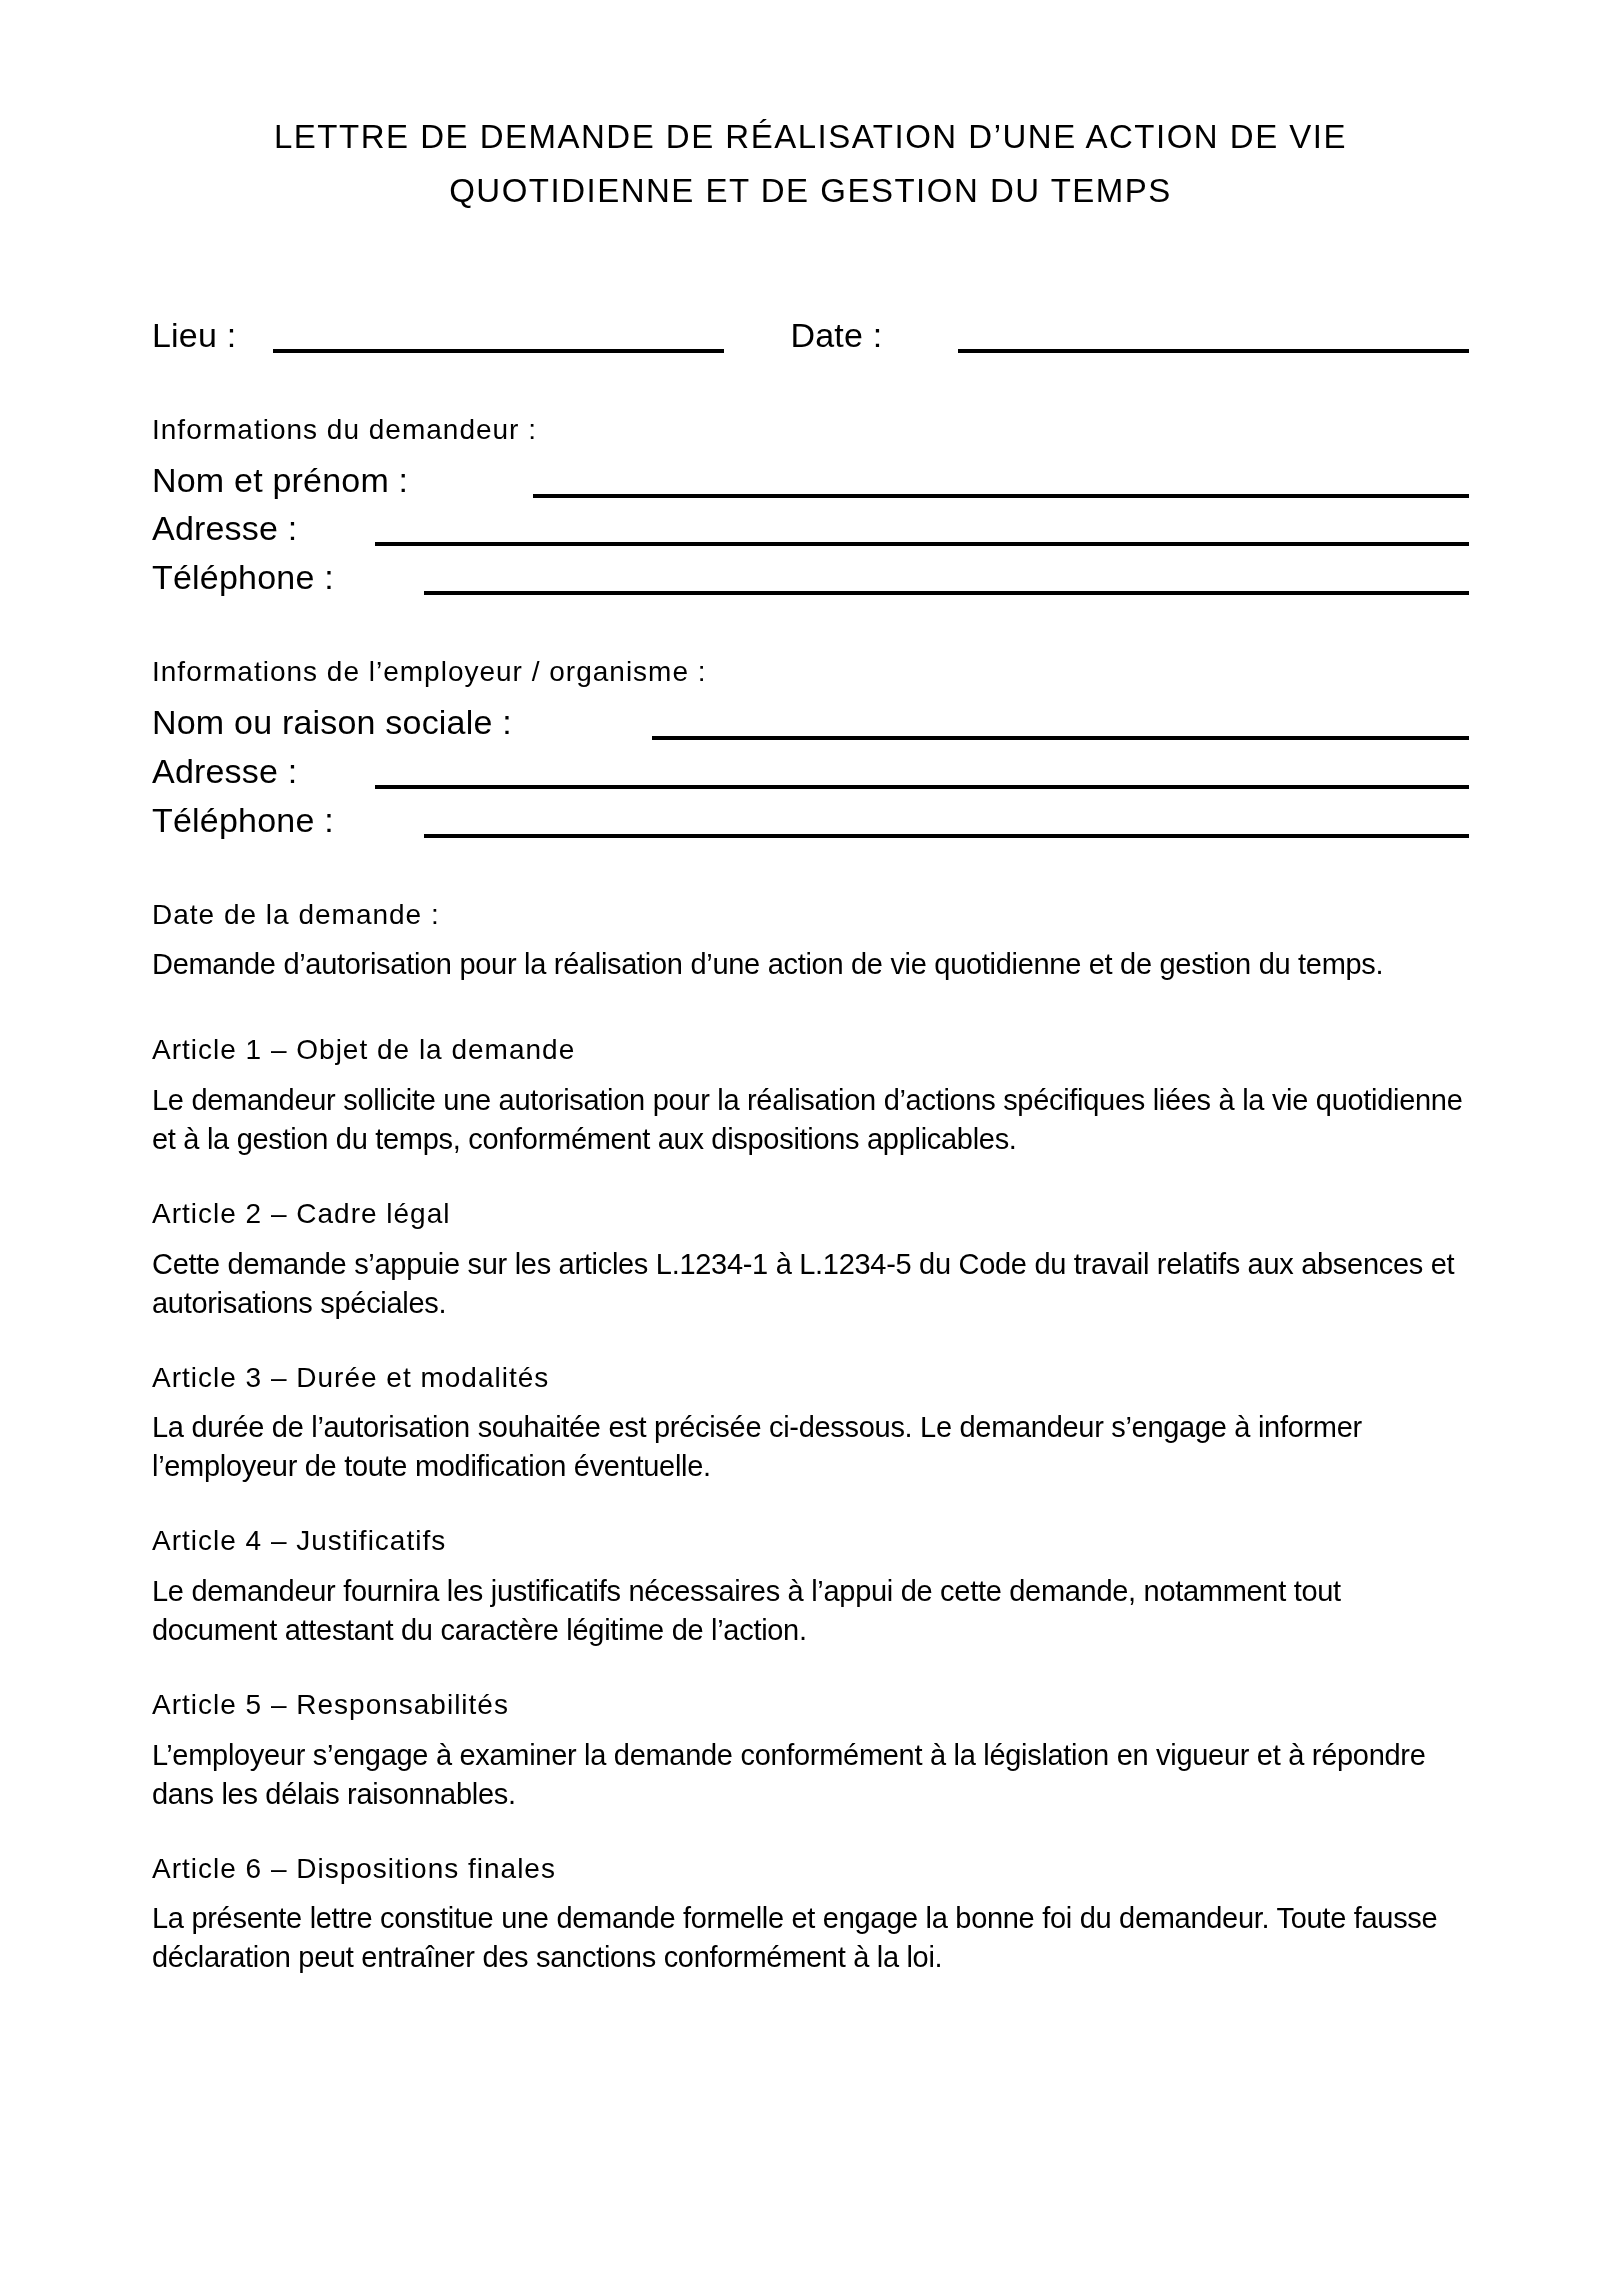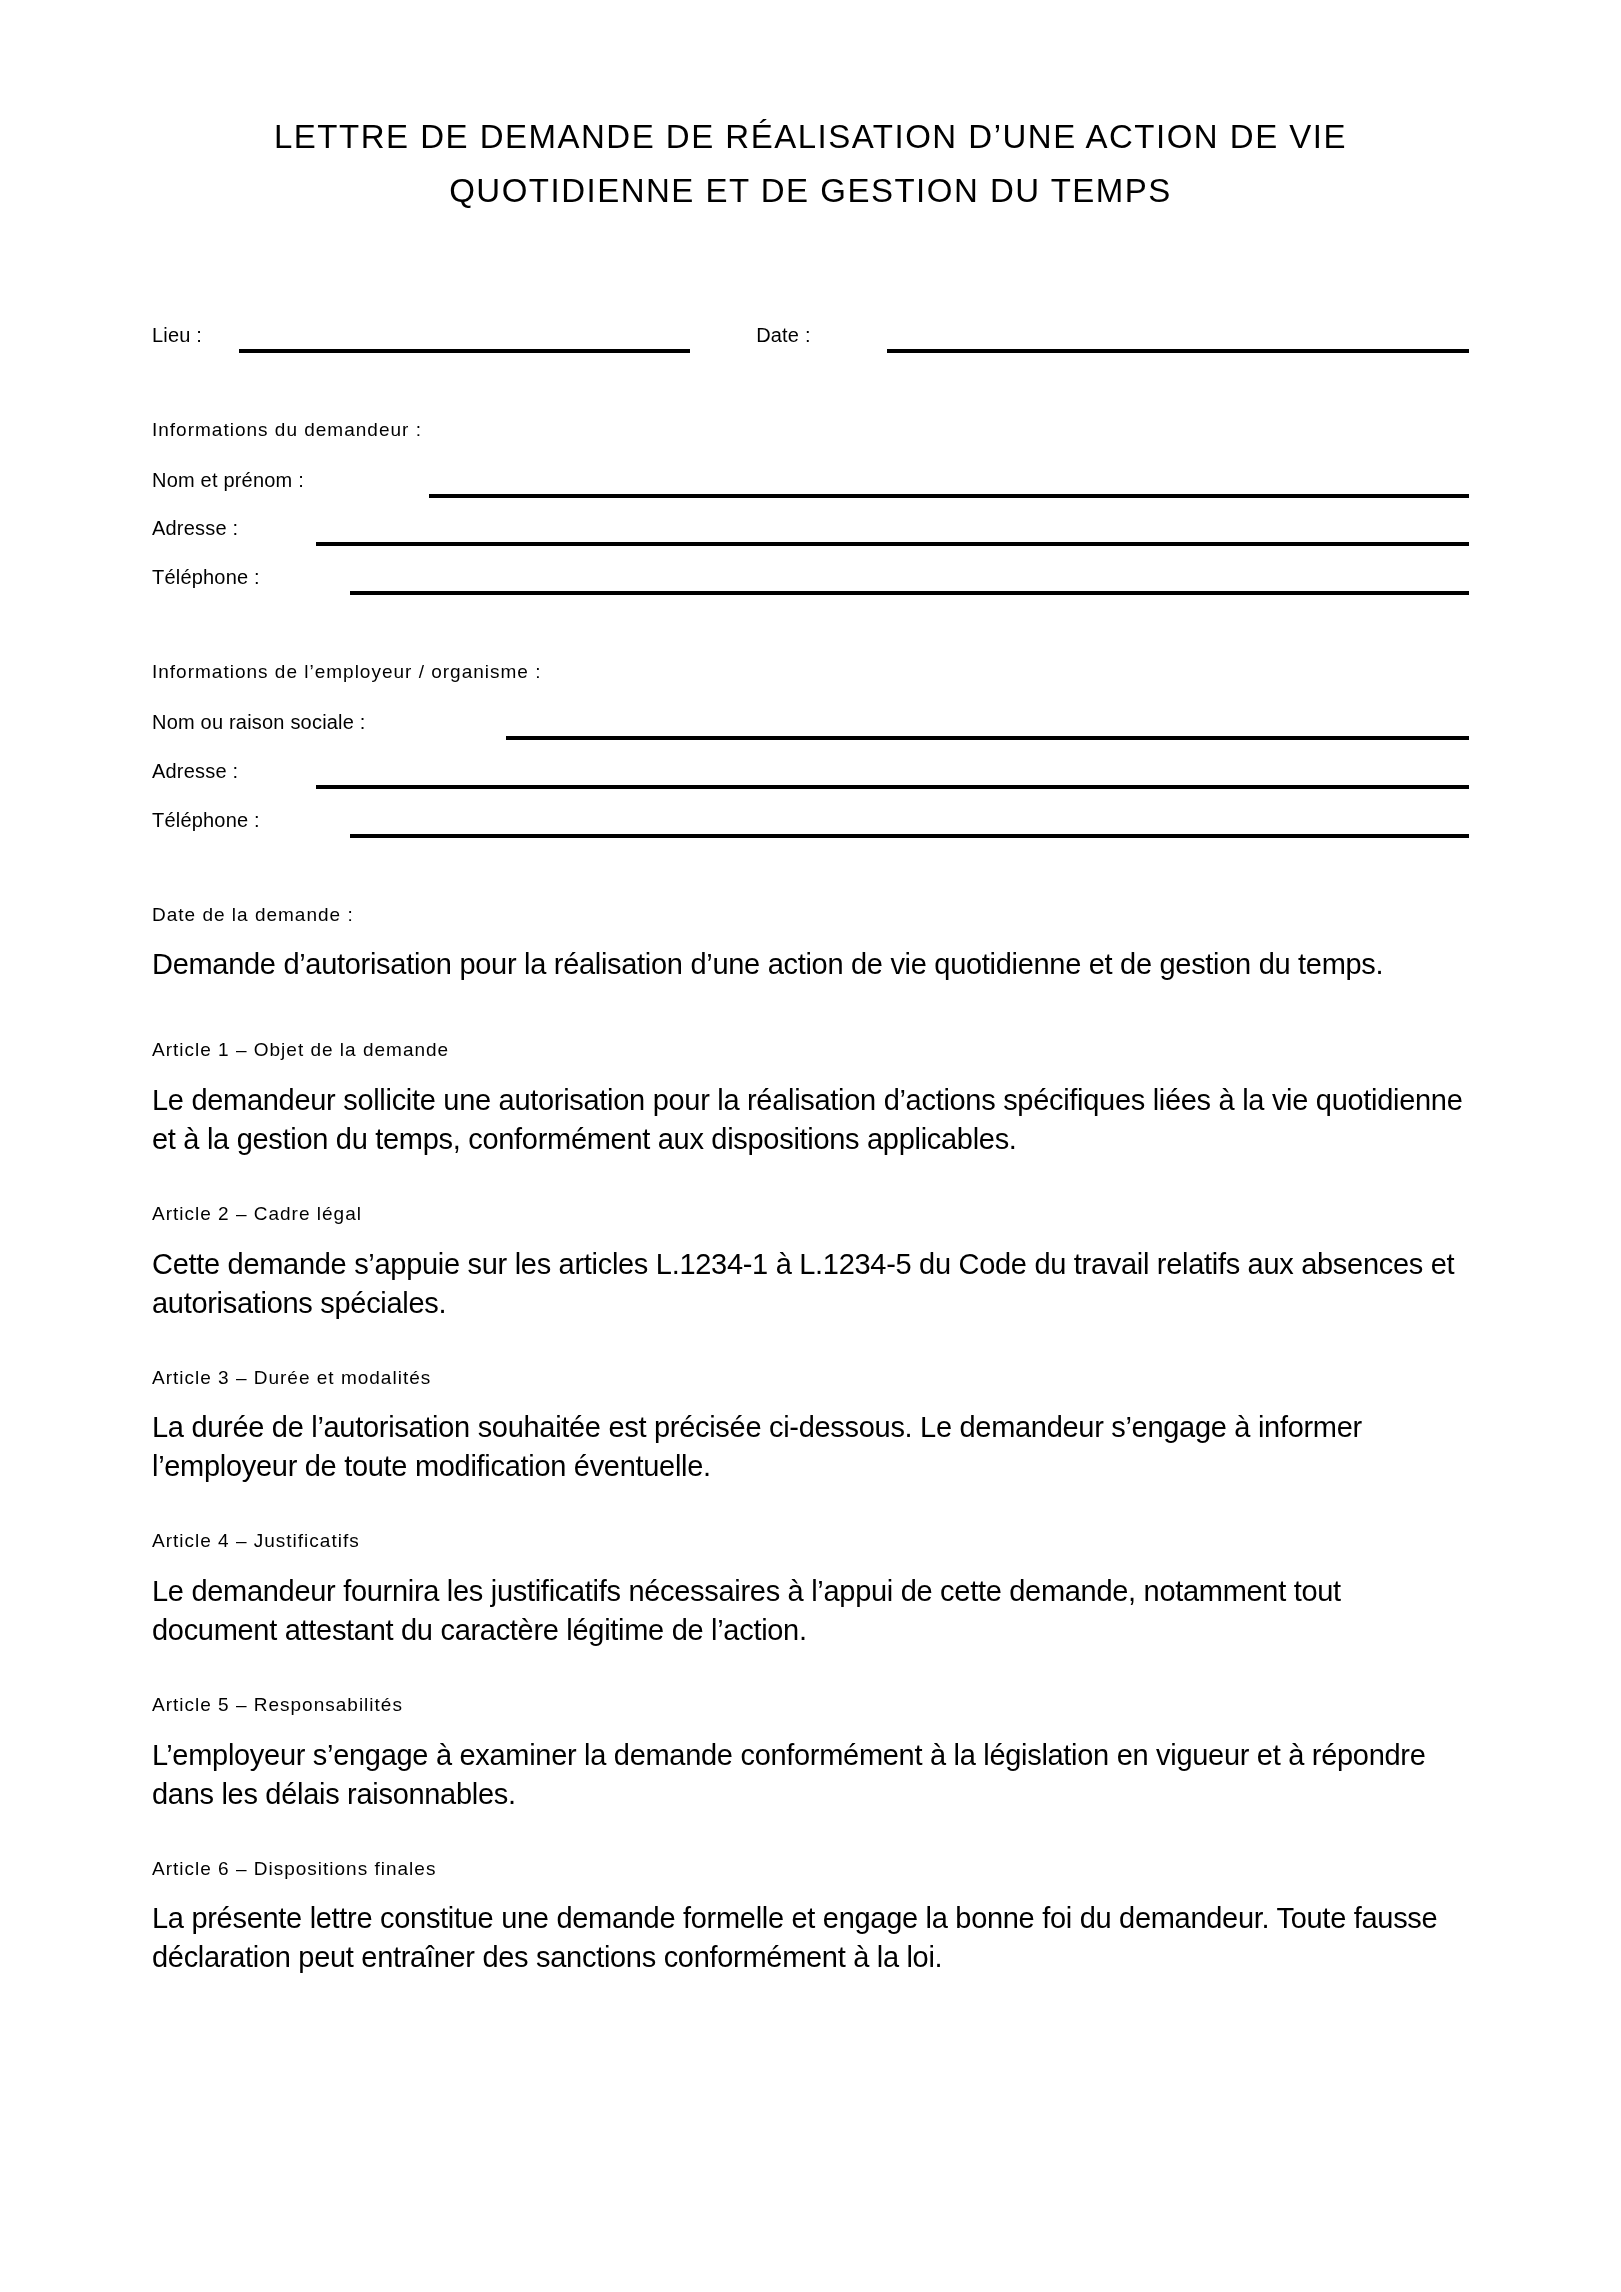--- a/index.html
+++ b/index.html
@@ -20,38 +20,38 @@
     font-size: 33px;
     line-height: 54px;
     letter-spacing: 1.5px;
     color: #000000;
   }
   .row {
     display: flex;
     align-items: flex-end;
   }
   .label {
-    font-size: 20px;
+    font-size: 34px;
     line-height: 35px;
     letter-spacing: 0.2px;
     white-space: nowrap;
   }
   .fill-line {
     display: inline-block;
     height: 33px;
     border-bottom: 4.9px solid #000000;
   }
   .lieu-date-row { margin-top: 98px; }
   .line-lieu { width: 451px; margin-left: 37px; }
   .date-label { margin-left: 66px; }
   .line-date { flex: 1; margin-left: 76px; }
 
   .section { margin-top: 59px; }
   .section-heading {
-    font-size: 19px;
+    font-size: 28px;
     line-height: 35px;
     letter-spacing: 1px;
   }
   .field-row { margin-top: 11.8px; }
   .field-row.first { margin-top: 13.7px; }
   .field-line { flex: 1; }
   .gap-nom-prenom { margin-left: 125px; }
   .gap-adresse { margin-left: 78px; }
   .gap-telephone { margin-left: 90px; }
   .gap-raison-sociale { margin-left: 140px; }

